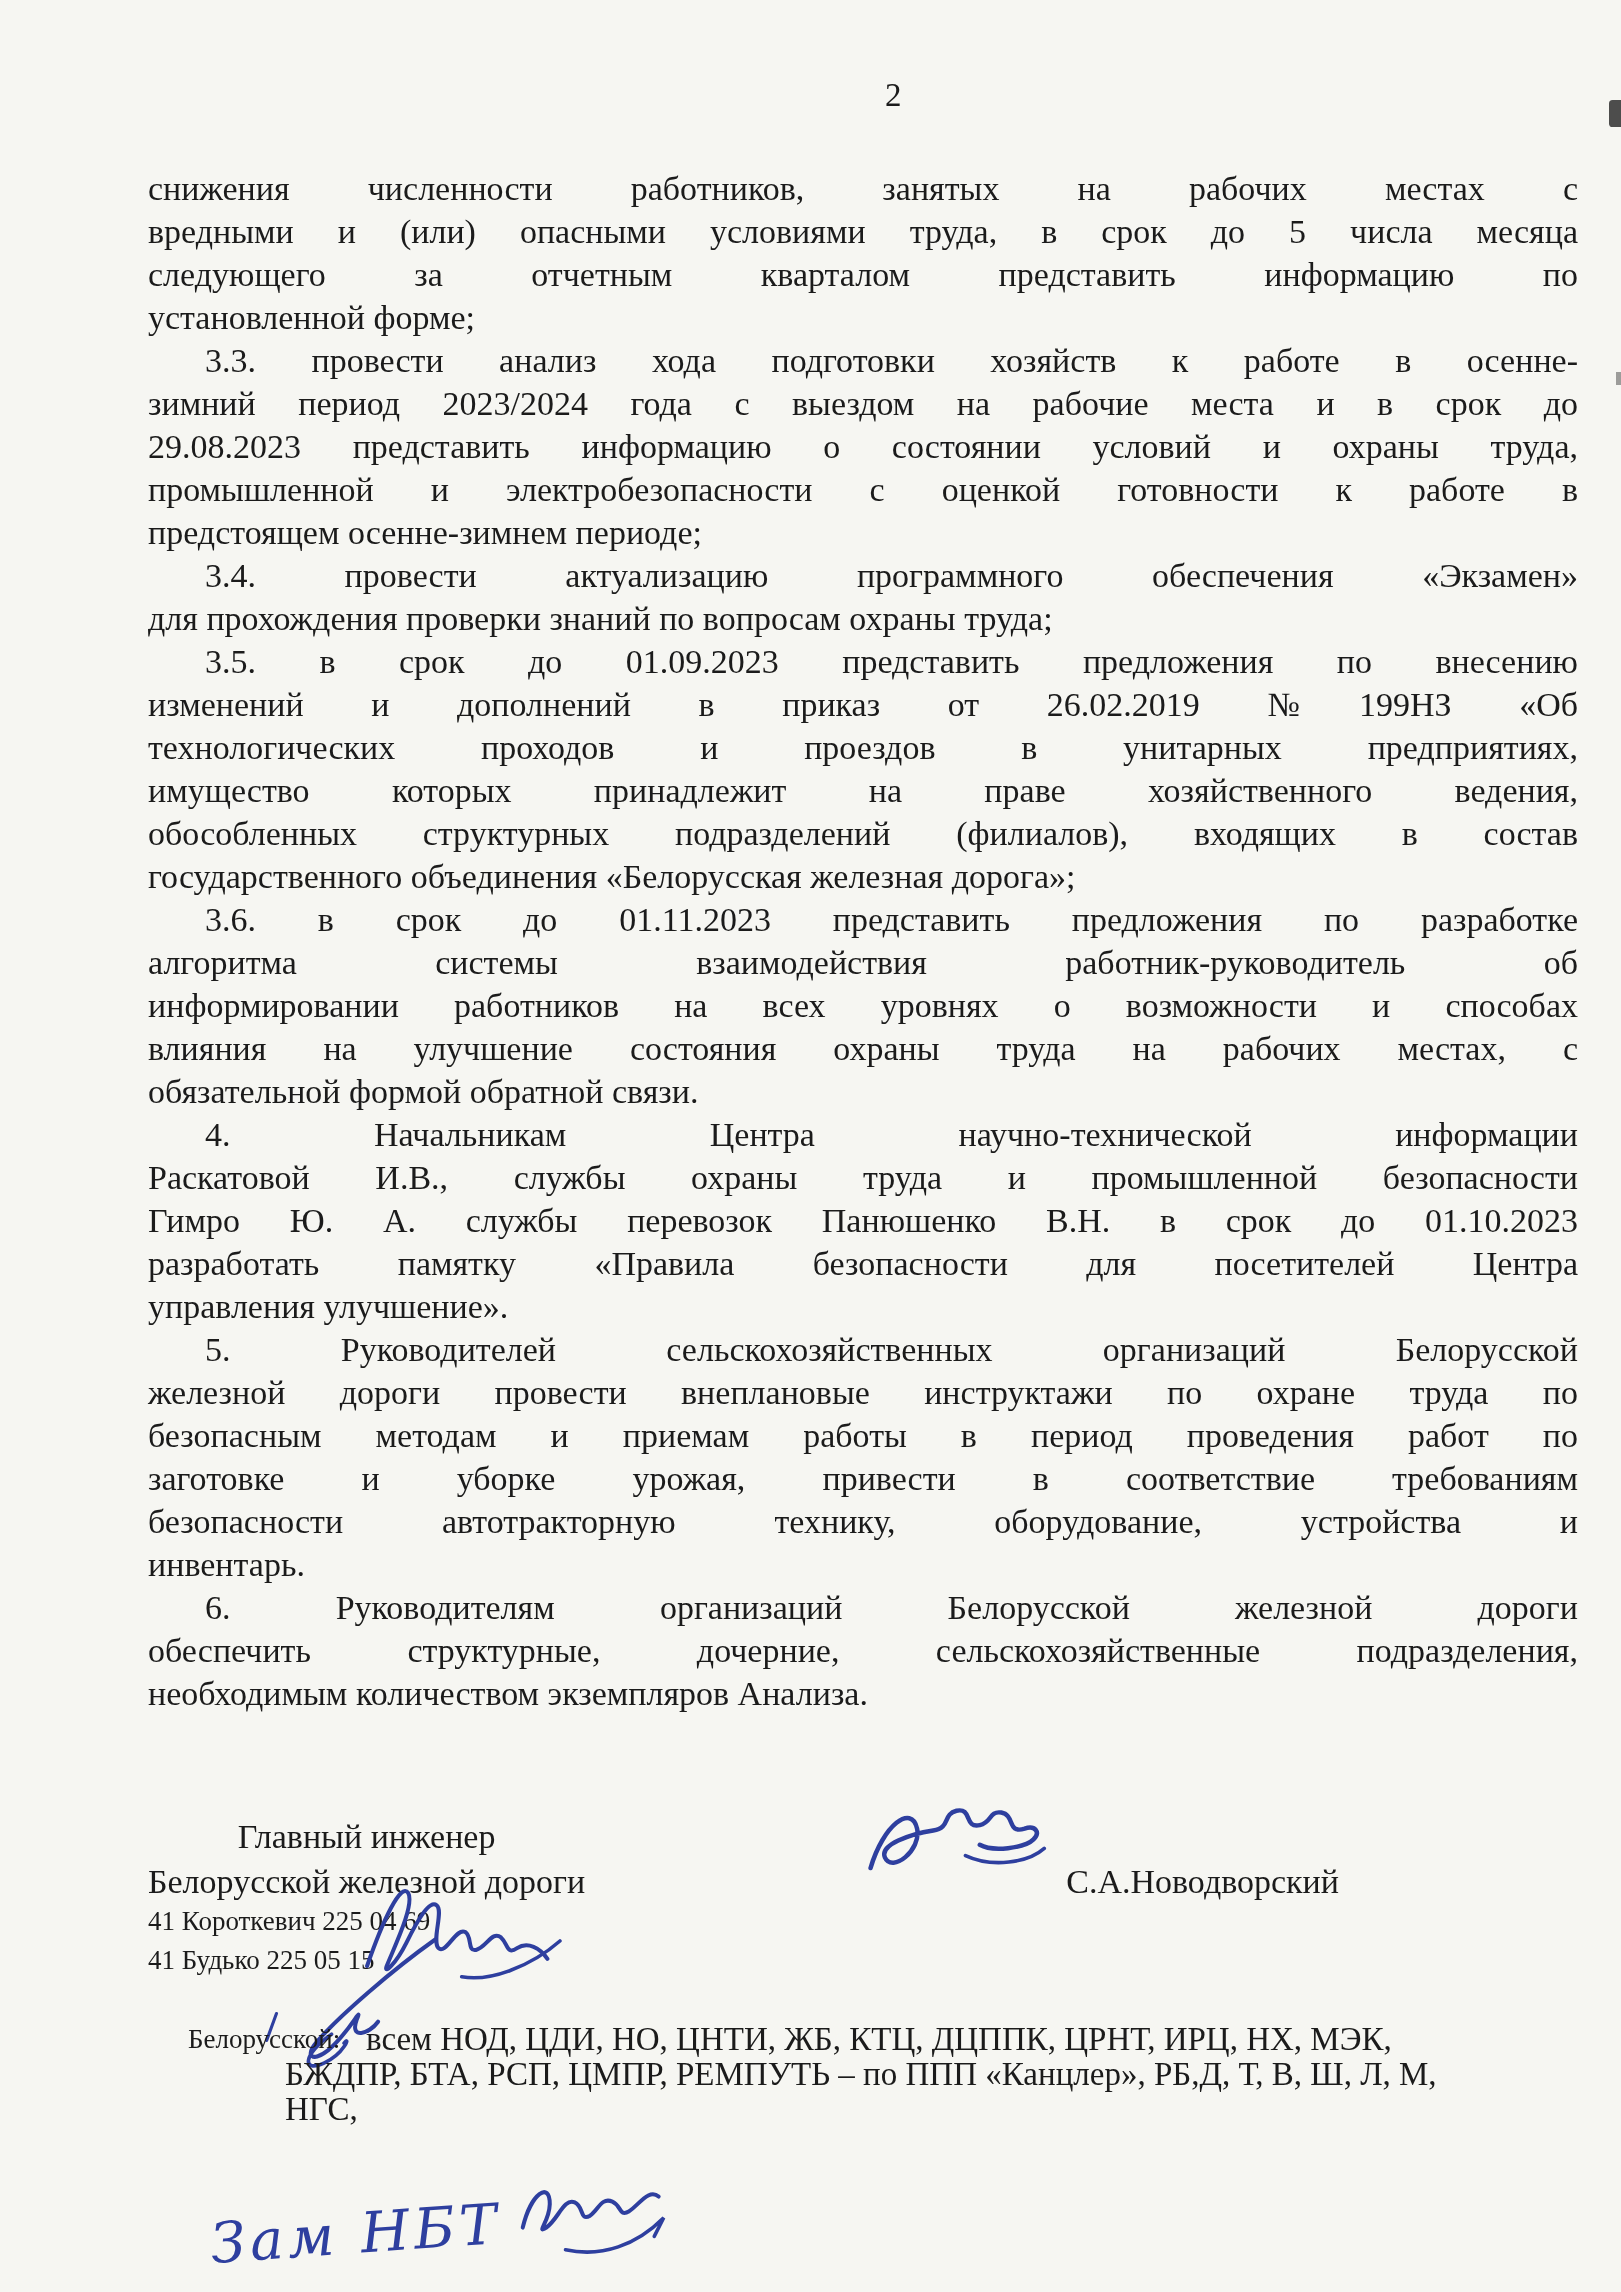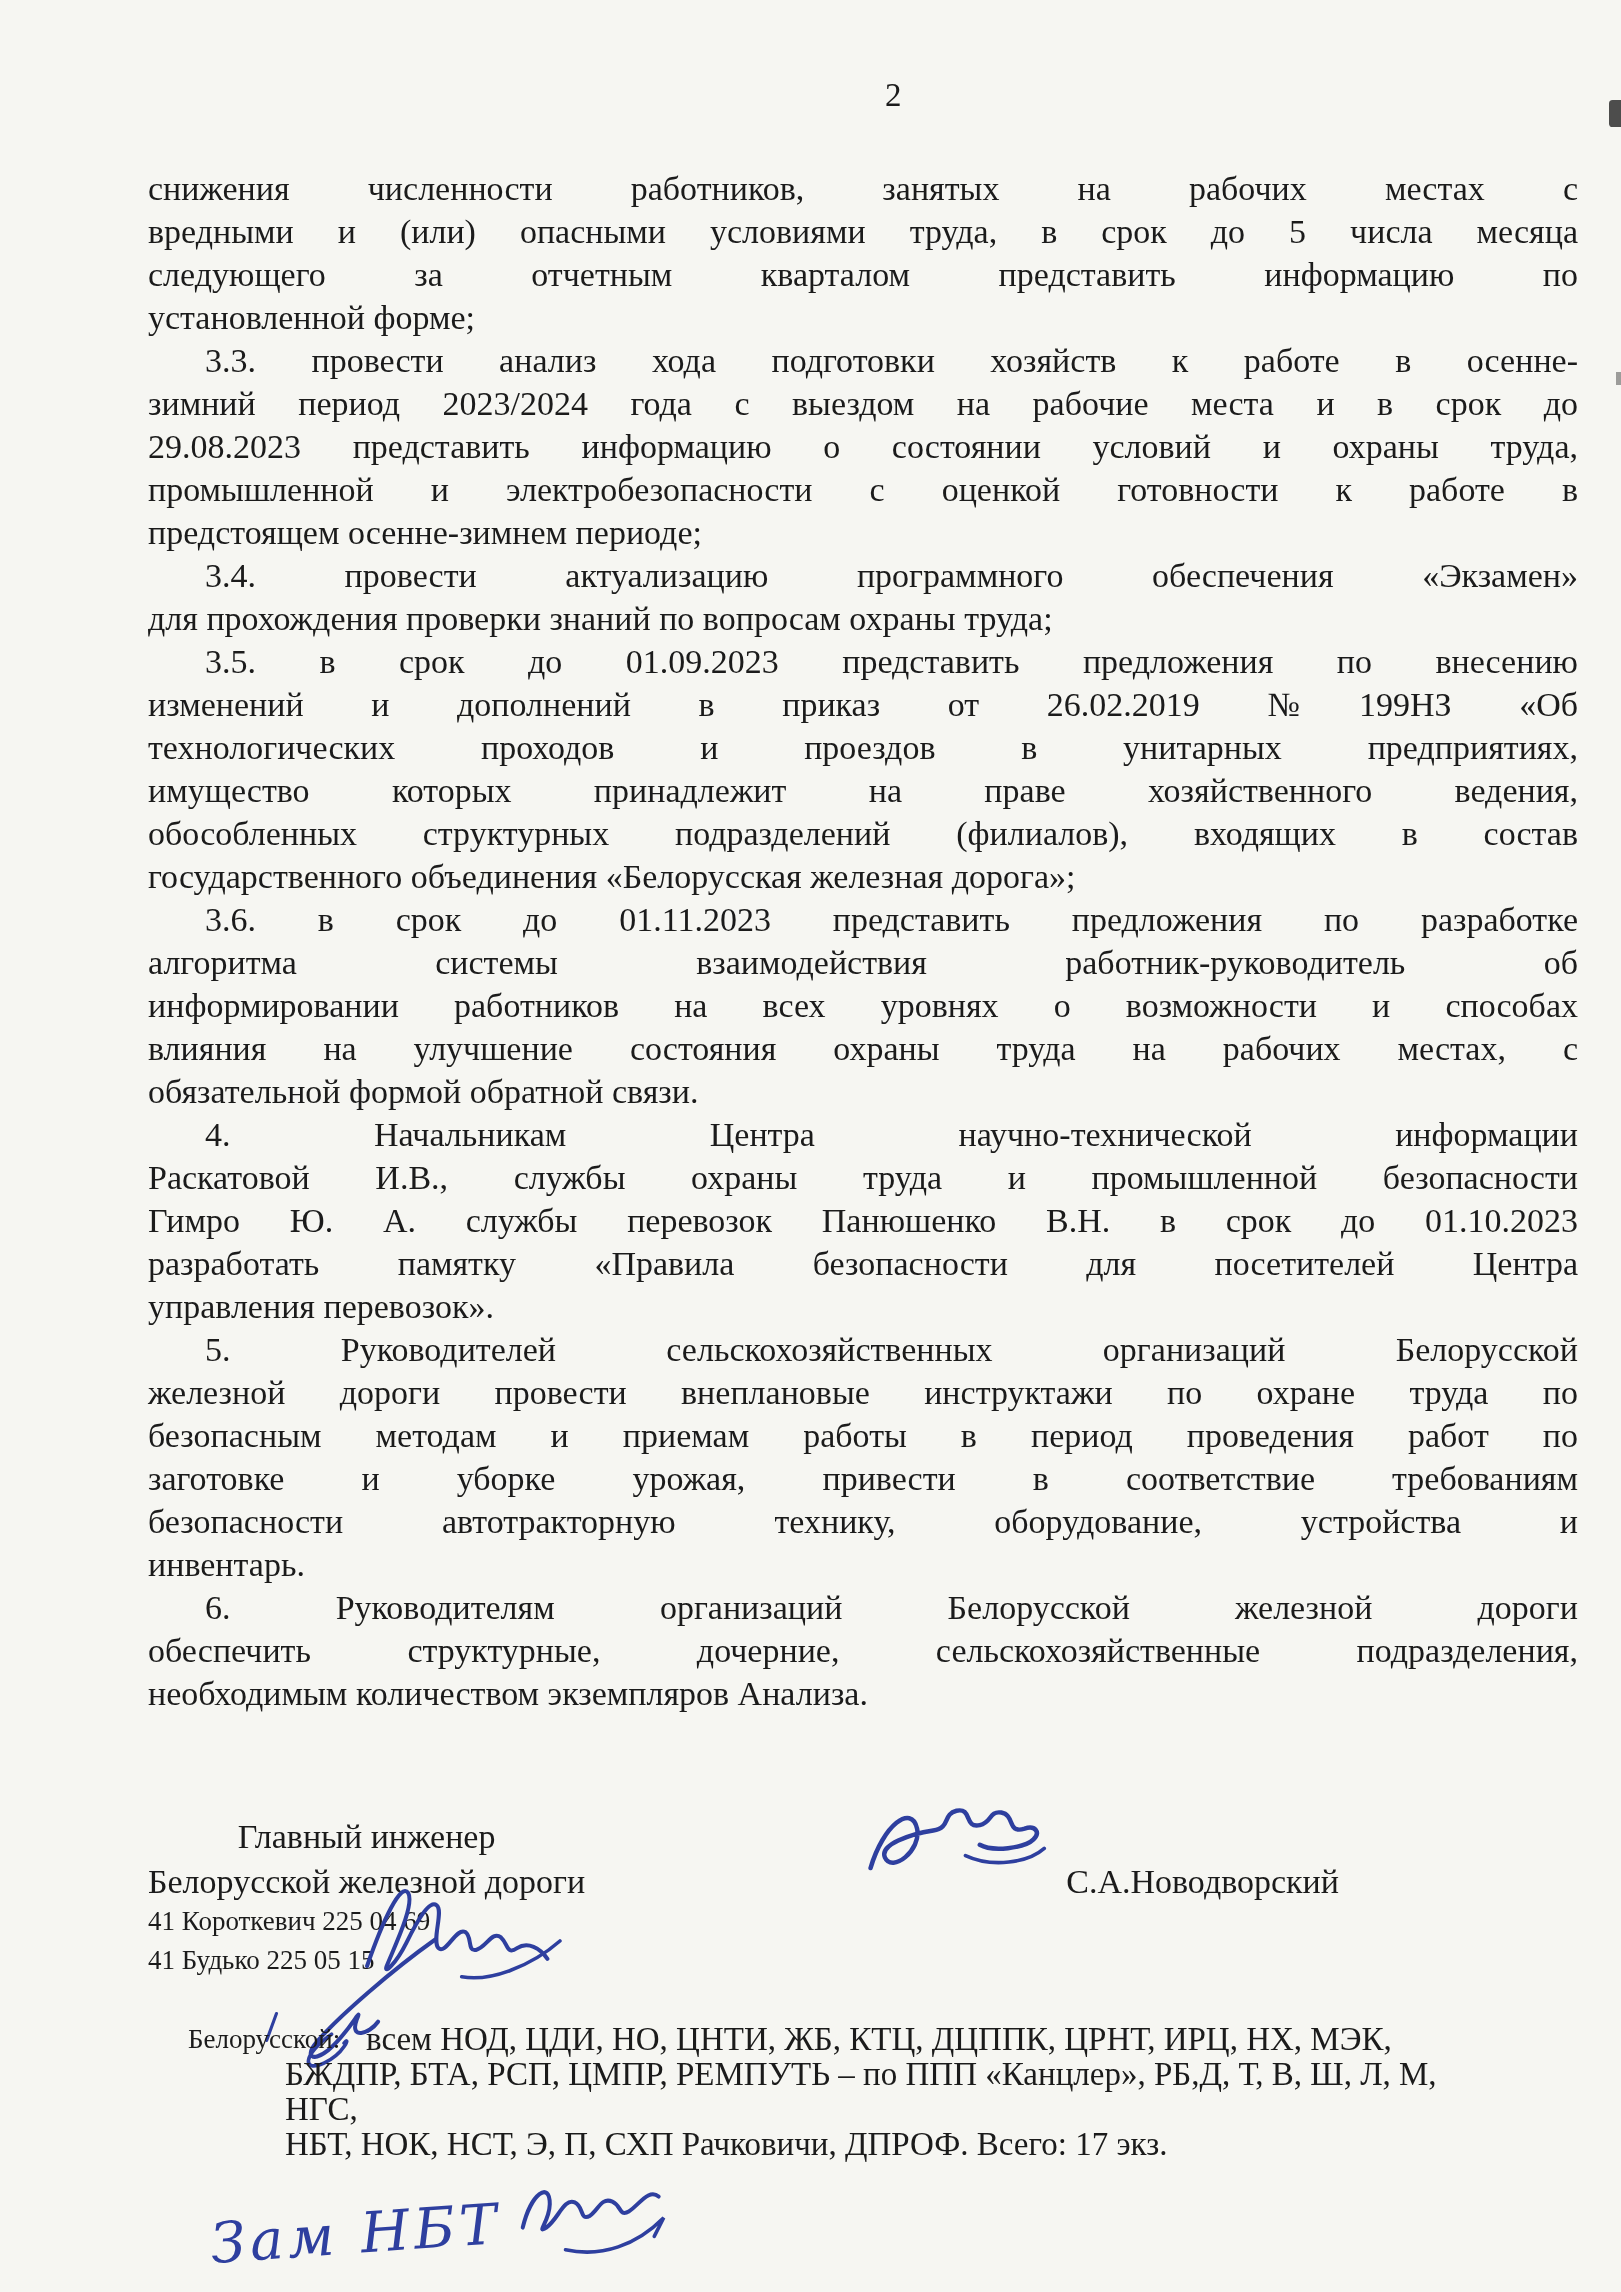--- a/index.html
+++ b/index.html
@@ -148,21 +148,21 @@
       <div class="line">информировании работников на всех уровнях о возможности и способах</div>
       <div class="line">влияния на улучшение состояния охраны труда на рабочих местах, с</div>
       <div class="line last">обязательной формой обратной связи.</div>
     </div>
 
     <div class="para">
       <div class="line first">4. Начальникам Центра научно-технической информации</div>
       <div class="line">Раскатовой И.В., службы охраны труда и промышленной безопасности</div>
       <div class="line">Гимро Ю. А. службы перевозок Панюшенко В.Н. в срок до 01.10.2023</div>
       <div class="line">разработать памятку «Правила безопасности для посетителей Центра</div>
-      <div class="line last">управления перевозок».</div>
+      <div class="line last">управления улучшение».</div>
     </div>
 
     <div class="para">
       <div class="line first">5. Руководителей сельскохозяйственных организаций Белорусской</div>
       <div class="line">железной дороги провести внеплановые инструктажи по охране труда по</div>
       <div class="line">безопасным методам и приемам работы в период проведения работ по</div>
       <div class="line">заготовке и уборке урожая, привести в соответствие требованиям</div>
       <div class="line">безопасности автотракторную технику, оборудование, устройства и</div>
       <div class="line last">инвентарь.</div>
     </div>
@@ -204,21 +204,20 @@
   </svg>
 
   <svg class="scribble sig-tick" width="18" height="34" viewBox="0 0 20 38" fill="none" stroke="currentColor" stroke-linecap="round">
     <path stroke-width="3.5" d="M4 34 L 15 4"></path>
   </svg>
 
   <div class="distribution">
     <span class="dist-label">Белорусской:</span>
     <div class="dist-line l1">всем НОД, ЦДИ, НО, ЦНТИ, ЖБ, КТЦ, ДЦППК, ЦРНТ, ИРЦ, НХ, МЭК,</div>
     <div class="dist-line">БЖДПР, БТА, РСП, ЦМПР, РЕМПУТЬ – по ППП «Канцлер», РБ,Д, Т, В, Ш, Л, М, НГС,</div>
-    <div class="dist-line">НБТ, НОК, НСТ, Э, П, СХП Рачковичи, ДПРОФ. Всего: 17 экз.</div>
   </div>
 
   <div class="hand-note">
     <span class="note-text">Зам НБТ</span>
     <svg class="scribble" width="161" height="103" viewBox="0 0 180 115" fill="none" stroke="currentColor" stroke-linecap="round">
       <path stroke-width="4.5" d="M14 64 C 26 26, 48 14, 46 40 C 44 60, 28 72, 40 66 C 54 58, 62 34, 74 40 C 84 45, 78 62, 90 56 C 100 50, 104 36, 116 42 C 126 47, 122 60, 134 54 C 146 47, 158 30, 168 40"></path>
       <path stroke-width="4" d="M60 92 C 100 104, 140 92, 172 64 L 160 84"></path>
     </svg>
   </div>
 

